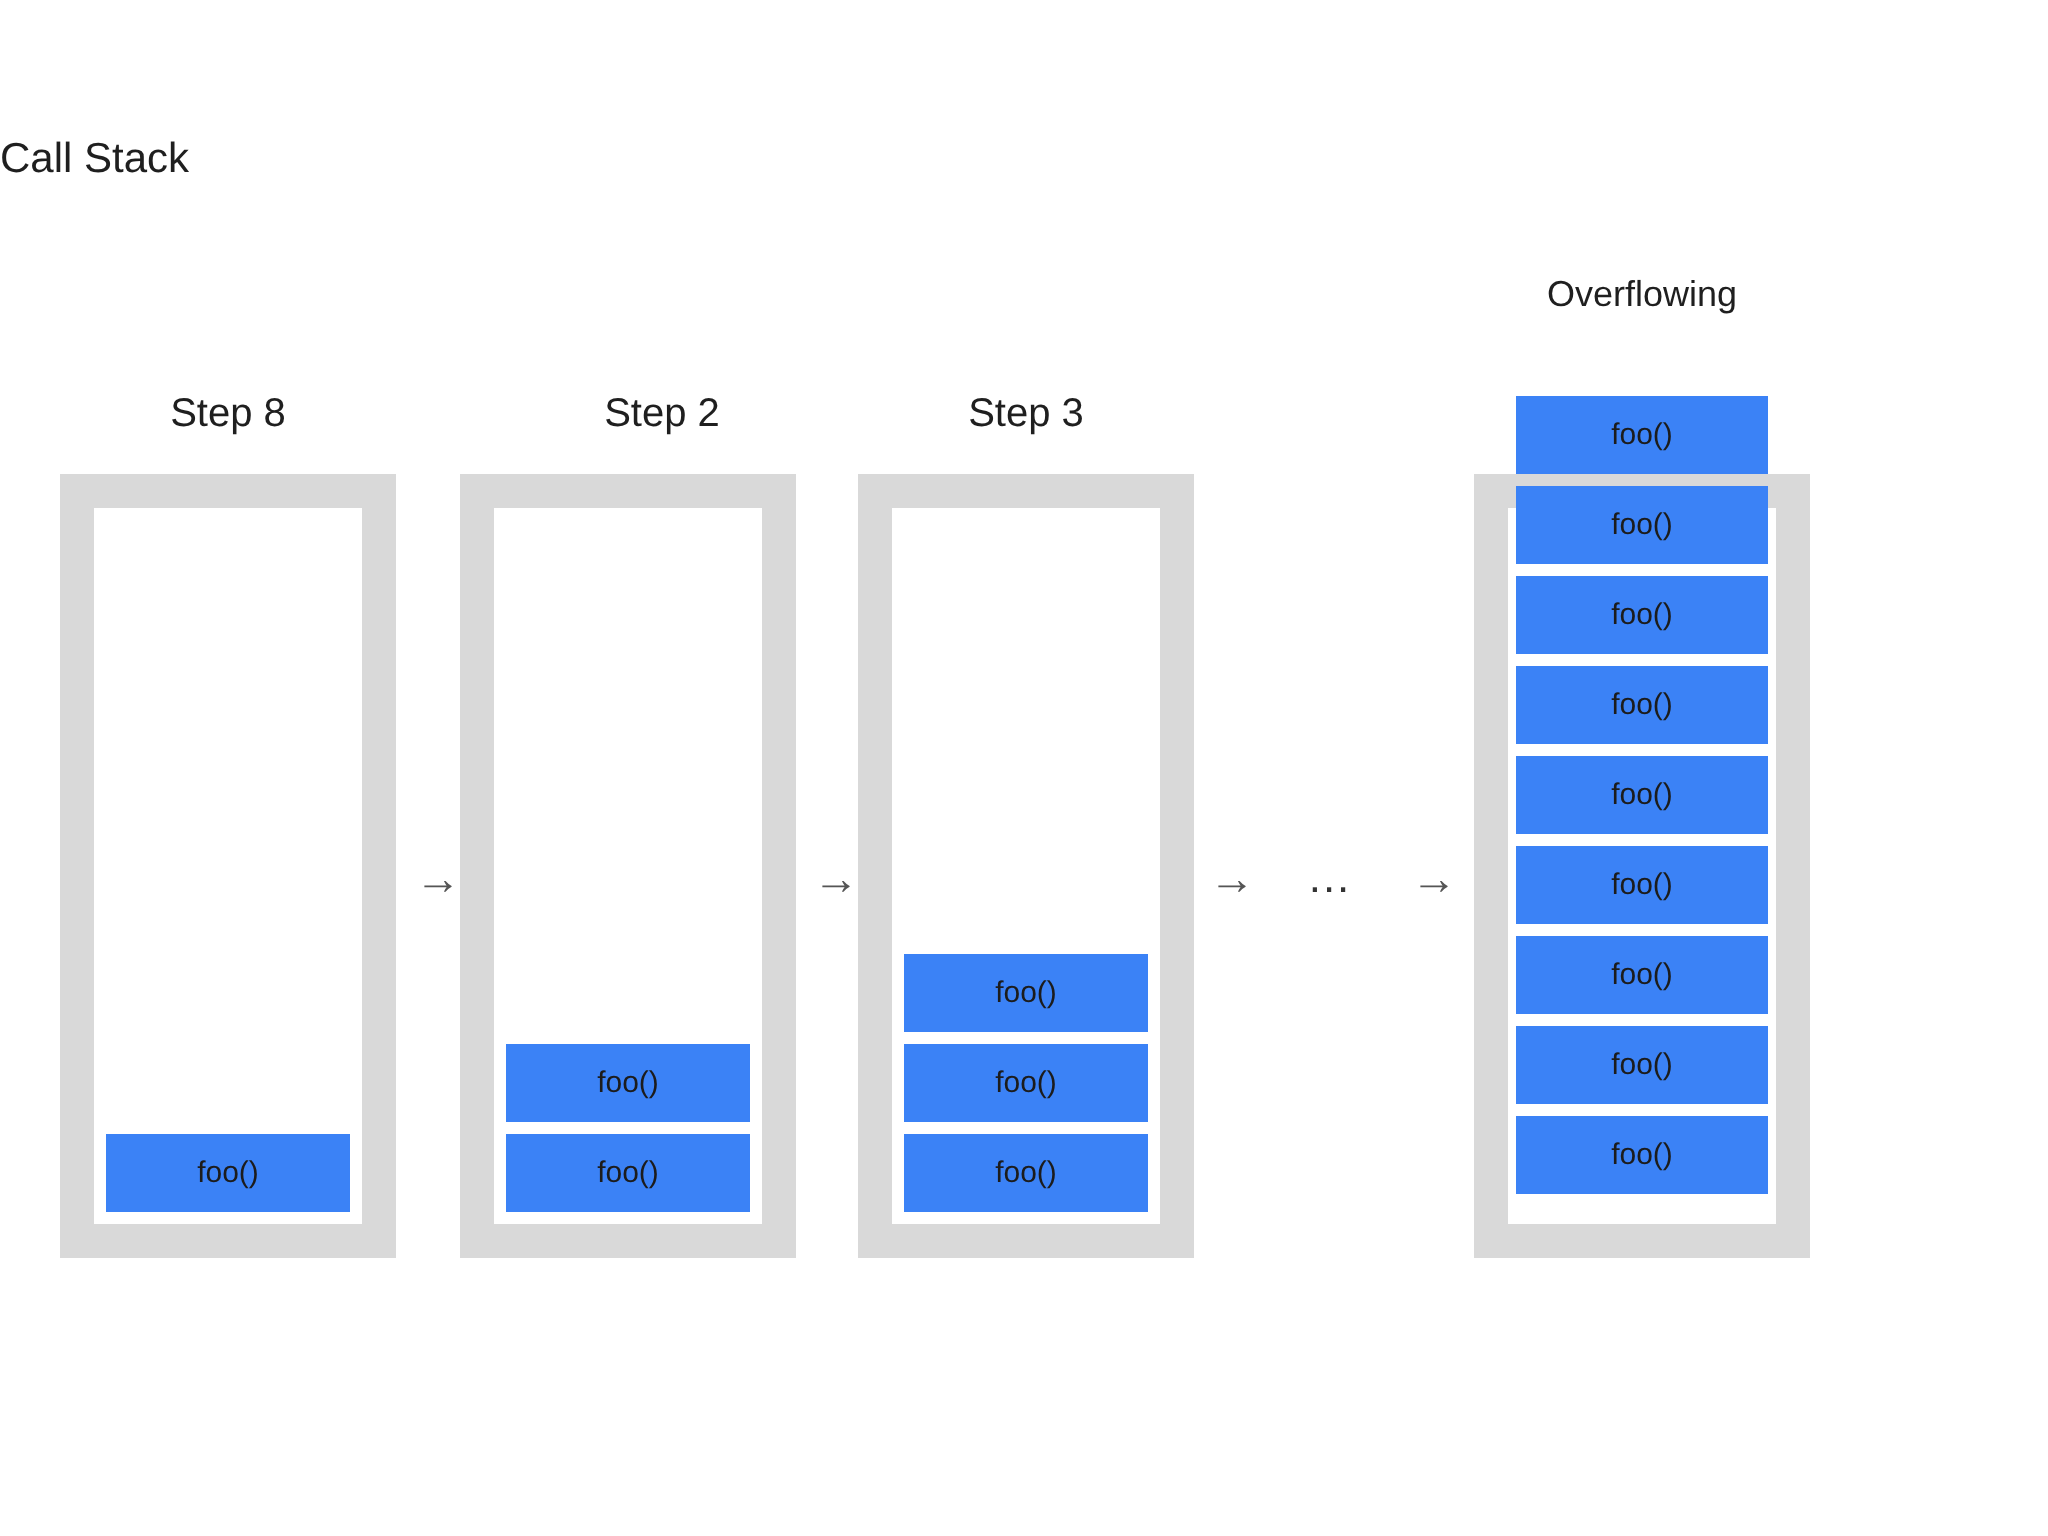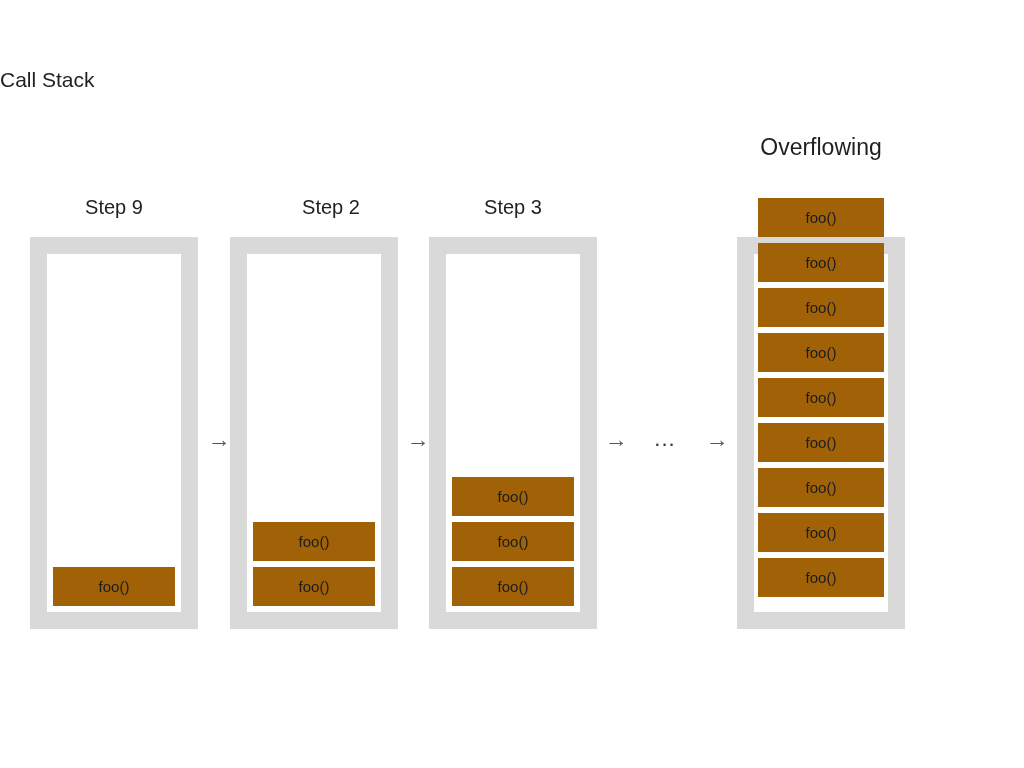--- a/index.html
+++ b/index.html
@@ -26,21 +26,21 @@
     font-size: 21px;
     line-height: 28px;
     color: #1f1f1f;
   }
   #overflow-title {
     position: absolute;
     left: 721px;
     top: 133px;
     width: 200px;
     text-align: center;
-    font-size: 23px;
+    font-size: 18px;
     line-height: 28px;
     color: #1f1f1f;
   }
 
   .step-label {
     position: absolute;
     top: 194px;
     width: 170px;
     text-align: center;
     font-size: 20px;
@@ -66,21 +66,21 @@
   .frames {
     position: absolute;
     left: 6px;
     right: 6px;
     bottom: 6px;
     display: flex;
     flex-direction: column;
     gap: 6px;
   }
   .frame {
-    background: #a16207;
+    background: #3b82f6;
     height: 39px;
     display: flex;
     align-items: center;
     justify-content: center;
     font-size: 15px;
     color: #1c1c1c;
     box-sizing: border-box;
   }
 
   
@@ -139,21 +139,21 @@
     letter-spacing: 1px;
   }
 </style>
 </head>
 <body>
 
 <div id="diagram-title">Call Stack</div>
 
 <div id="overflow-title">Overflowing</div>
 
-<div class="step-label" style="left:29px;">Step 9</div>
+<div class="step-label" style="left:29px;">Step 8</div>
 <div class="step-label" style="left:246px;">Step 2</div>
 <div class="step-label" style="left:428px;">Step 3</div>
 
 <div class="stack-box" id="box-step-1" style="left:30px; top:237px; width:168px; height:392px;">
   <div class="stack-inner">
     <div class="frames">
       <div class="frame">foo()</div>
     </div>
   </div>
 </div>

